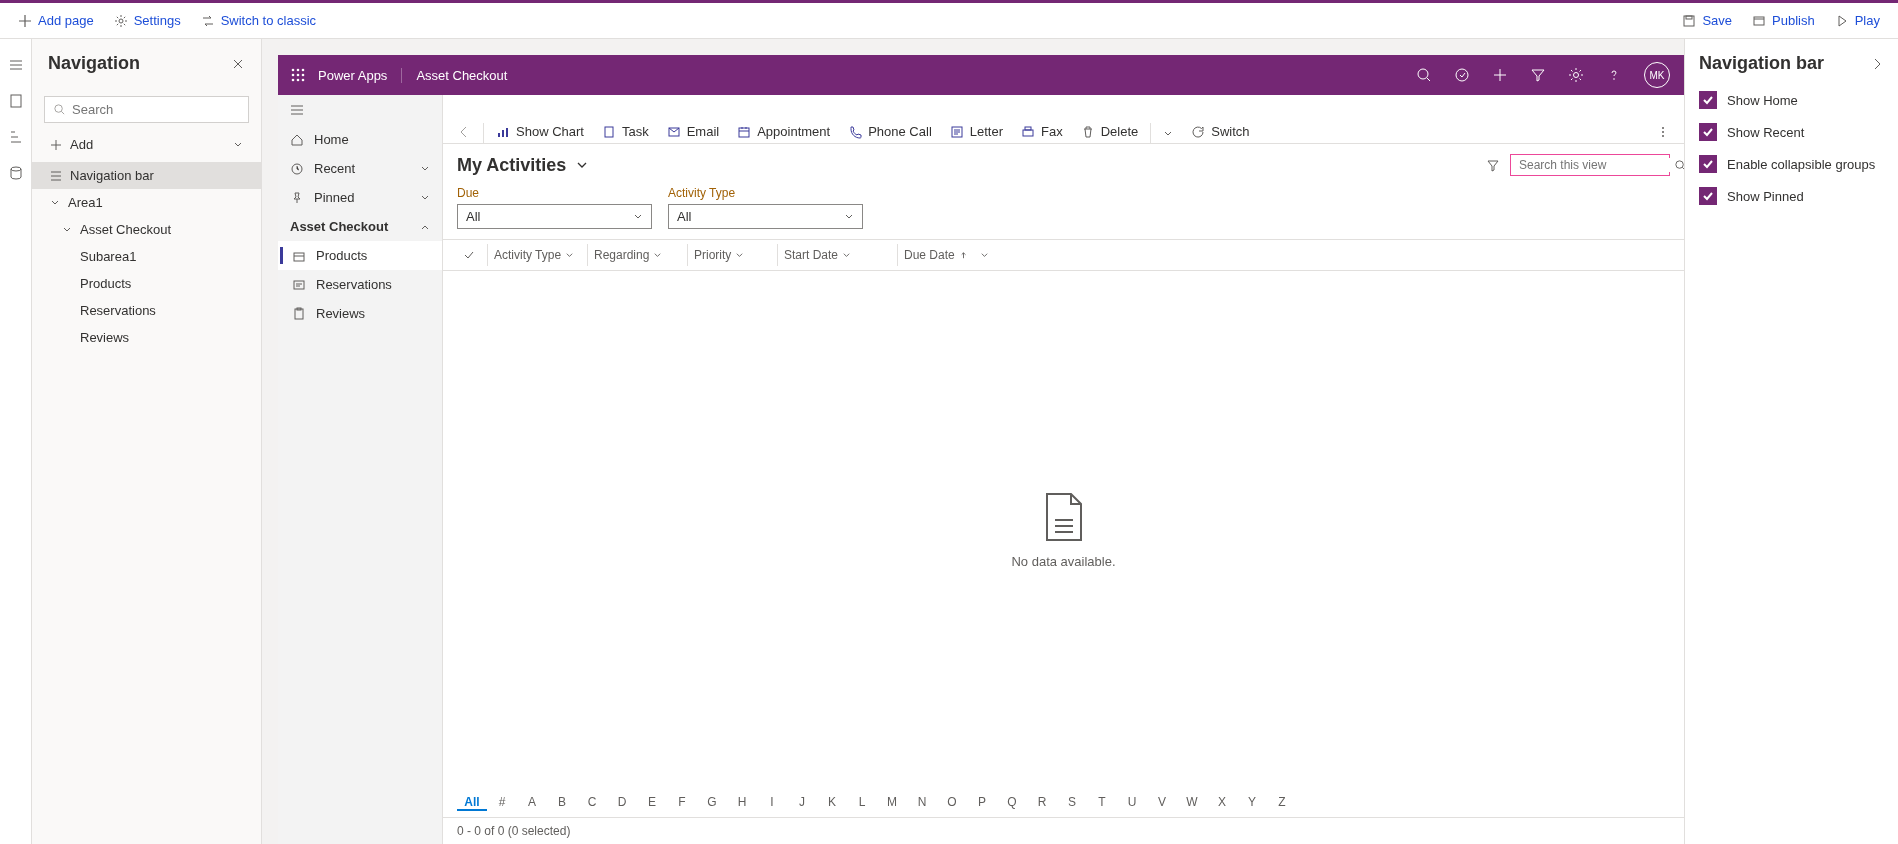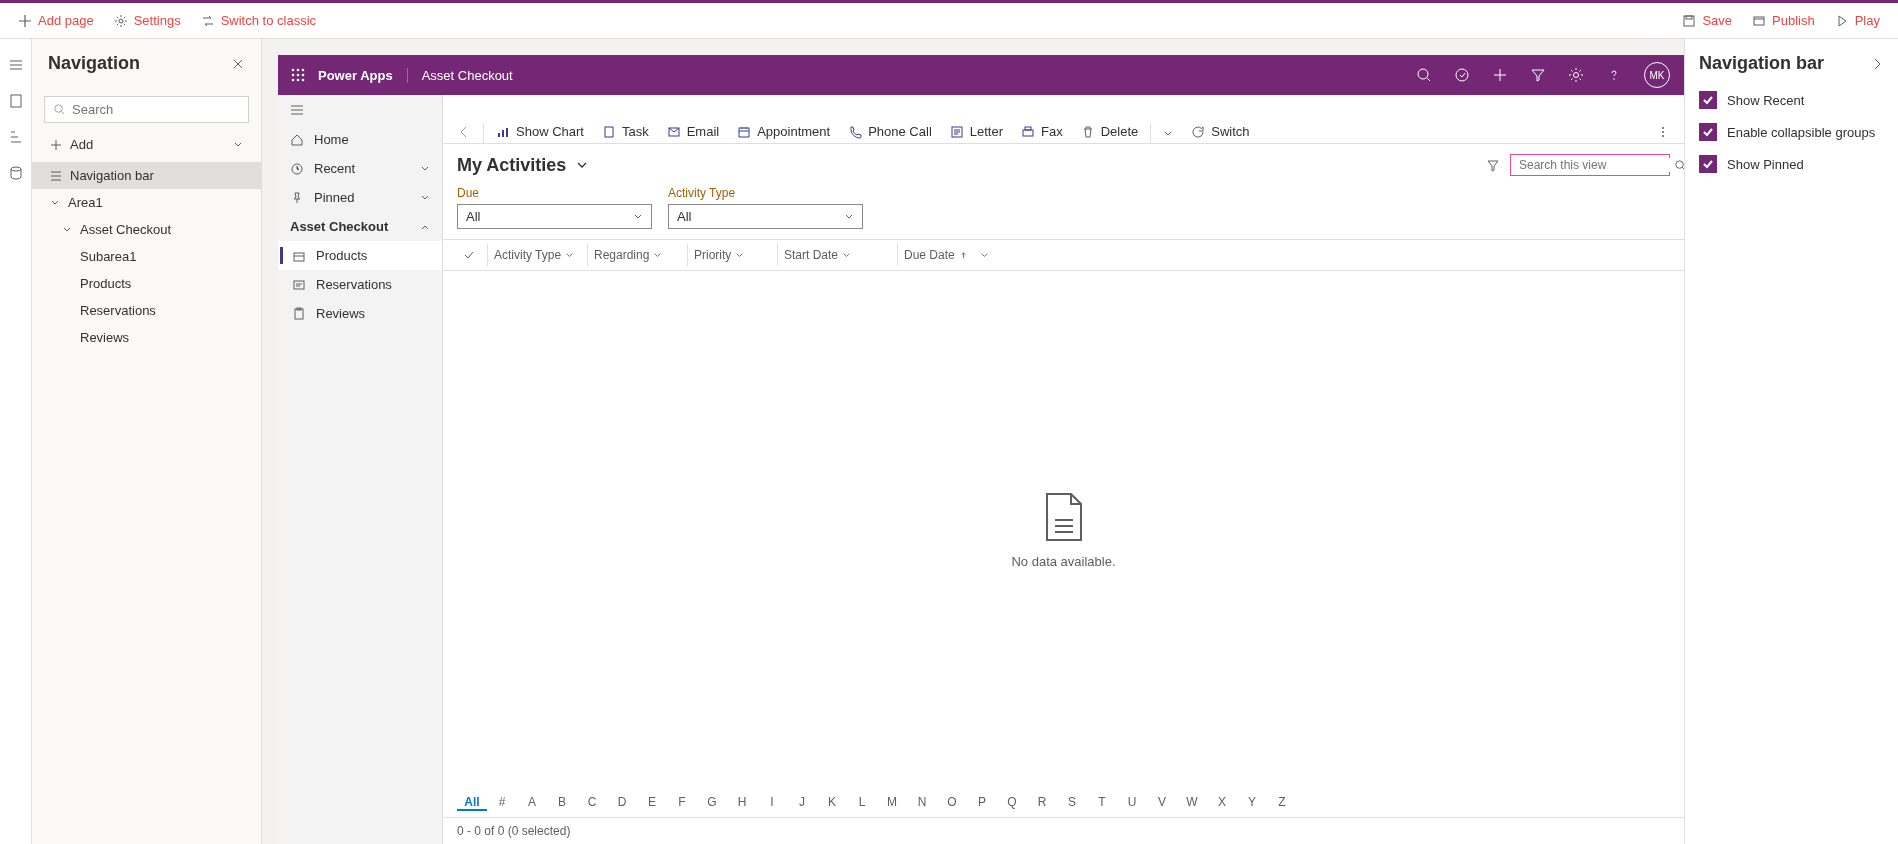--- a/index.html
+++ b/index.html
@@ -1,21 +1,21 @@
 <!DOCTYPE html>
 <html><head>
 <meta charset="utf-8">
 <style>
 *{box-sizing:border-box;margin:0;padding:0;font-family:"Segoe UI",Arial,sans-serif}
 html,body{height:100%;overflow:hidden}
 body{background:#f3f2f1;color:#323130;font-size:13px}
 .shell{display:flex;flex-direction:column;height:100vh}
 .topbrand{height:3px;background:#742774}
 .toolbar{height:36px;display:flex;align-items:center;padding:0 10px;gap:4px;background:#fff;border-bottom:1px solid #e1dfdd}
-.tbtn{display:flex;align-items:center;gap:6px;padding:4px 8px;cursor:pointer;color:#ef4444}
+.tbtn{display:flex;align-items:center;gap:6px;padding:4px 8px;cursor:pointer;color:#1d4ed8}
 .spacer{flex:1}
 .main{flex:1;display:flex;min-height:0}
 .rail{width:32px;background:#fff;border-right:1px solid #e1dfdd;display:flex;flex-direction:column;align-items:center;padding-top:18px;gap:20px}
 .rail .ricon{width:16px;height:16px;cursor:pointer;color:#605e5c}
 
 .navpanel{width:230px;background:#faf9f8;border-right:1px solid #e1dfdd;display:flex;flex-direction:column}
 .nphead{display:flex;align-items:center;justify-content:space-between;padding:14px 16px 10px}
 .nphead h2{font-size:18px;font-weight:600}
 .searchbox{margin:12px 12px 8px;display:flex;align-items:center;border:1px solid #d2d0ce;background:#fff;padding:5px 8px;gap:6px}
 .searchbox input{border:0;outline:0;flex:1;font-size:13px}
@@ -23,21 +23,21 @@
 .tree{flex:1;overflow:auto;padding-top:4px}
 .trow{display:flex;align-items:center;gap:8px;padding:6px 10px 6px 18px;cursor:pointer}
 .trow.sel{background:#e1dfdd}
 .trow.ind1{padding-left:30px}
 .trow.ind2{padding-left:48px}
 
 .canvas{flex:1;background:#f3f2f1;display:flex;padding:16px 0 0 16px;min-width:0}
 .appframe{flex:1;background:#f3f2f1;display:flex;flex-direction:column;min-width:0}
 .apphdr{height:40px;background:#742774;display:flex;align-items:center;color:#fff}
 .apphdr .waffle{width:40px;display:flex;justify-content:center}
-.apphdr .brand{font-weight:700;padding-right:14px;border-right:1px solid rgba(255,255,255,.3);margin-right:14px}
+.apphdr .brand{font-weight:400;padding-right:14px;border-right:1px solid rgba(255,255,255,.3);margin-right:14px}
 .apphdr .appname{font-size:13px}
 .hicons{margin-left:auto;display:flex;align-items:center;gap:22px;padding-right:14px}
 .hicons .hicon{cursor:pointer}
 .avatar{width:26px;height:26px;border-radius:50%;border:1px solid #fff;display:flex;align-items:center;justify-content:center;font-size:10px}
 
 .appbody{flex:1;display:flex;min-height:0}
 .sitenav{width:165px;background:#f3f3f3;border-right:1px solid #e1dfdd}
 .sitenav .snrow{display:flex;align-items:center;gap:10px;padding:7px 12px;cursor:pointer;color:#323130;position:relative}
 .sitenav .snrow.active{background:#fff}
 .sitenav .snrow.active::before{content:"";position:absolute;left:2px;top:6px;bottom:6px;width:3px;background:#3b3a9a}
@@ -527,33 +527,41 @@
         <svg width="14" height="14" viewBox="0 0 14 14">
             <path d="M5 2l5 5-5 5" fill="none" stroke="#605e5c"></path>
           </svg>
       </div>
       <div class="ckrow">
         <div class="ck">
             <svg width="12" height="12" viewBox="0 0 12 12">
               <path d="M2 6l3 3 5-6" fill="none" stroke="#fff" stroke-width="2"></path>
             </svg>
           </div>
-        <span>Show Recent</span>
+        <span>Show Home</span>
       </div>
       <div class="ckrow">
         <div class="ck">
             <svg width="12" height="12" viewBox="0 0 12 12">
               <path d="M2 6l3 3 5-6" fill="none" stroke="#fff" stroke-width="2"></path>
             </svg>
           </div>
-        <span>Enable collapsible groups</span>
+        <span>Show Recent</span>
       </div>
       <div class="ckrow">
         <div class="ck">
             <svg width="12" height="12" viewBox="0 0 12 12">
               <path d="M2 6l3 3 5-6" fill="none" stroke="#fff" stroke-width="2"></path>
             </svg>
           </div>
+        <span>Enable collapsible groups</span>
+      </div>
+      <div class="ckrow">
+        <div class="ck">
+            <svg width="12" height="12" viewBox="0 0 12 12">
+              <path d="M2 6l3 3 5-6" fill="none" stroke="#fff" stroke-width="2"></path>
+            </svg>
+          </div>
         <span>Show Pinned</span>
       </div>
     </div>
   </div>
 </div>
 
 </body></html>

